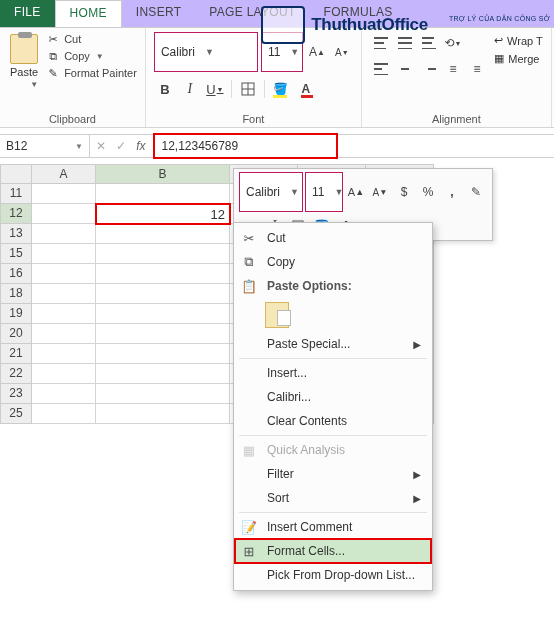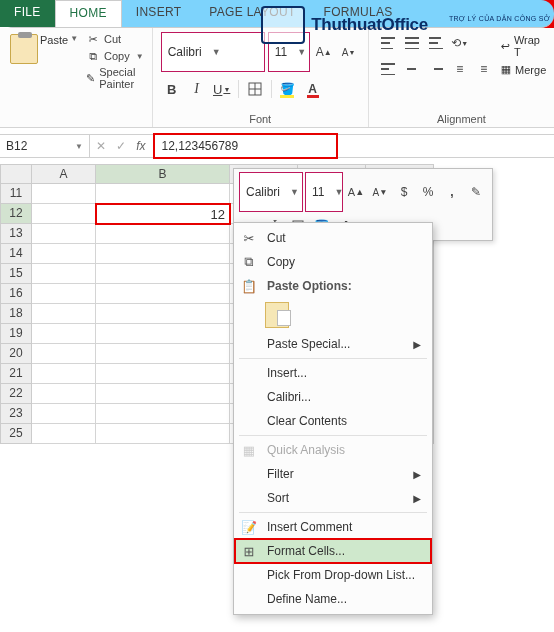--- a/index.html
+++ b/index.html
@@ -1,27 +1,27 @@
 <!DOCTYPE html>
 <html><head>
 <meta charset="utf-8">
 <style>
 * { margin: 0; padding: 0; box-sizing: border-box; font-family: "Segoe UI", Tahoma, sans-serif; }
 body { width: 554px; height: 632px; background: #fff; overflow: hidden; font-size: 12px; color: #333; position: relative; }
 
-.tabs { display: flex; height: 28px; background: #7dd3fc; border-bottom: 1px solid #ccc; border-radius: 13px; }
+.tabs { display: flex; height: 28px; background: #c4b5fd; border-bottom: 1px solid #ccc; }
 .tab { padding: 5px 14px; font-size: 12px; color: #444; cursor: pointer; letter-spacing: 0.3px; }
 .tab.file { background: #217346; color: #fff; }
 .tab.active { background: #fff; border: 1px solid #ccc; border-bottom: none; color: #217346; }
 
 .ribbon { display: flex; height: 100px; background: #fcfcfc; border-bottom: 1px solid #d4d4d4; }
 .group { border-right: 1px solid #e0e0e0; padding: 4px 8px 2px 8px; display: flex; flex-direction: column; justify-content: space-between; }
 .group-label { text-align: center; font-size: 11px; color: #555; margin-top: 2px; }
 .clip-body { display: flex; gap: 6px; }
-.paste-btn { display: flex; flex-direction: row; align-items: flex-start; gap: 2px; padding: 2px; }
+.paste-btn { display: flex; flex-direction: column; align-items: flex-end; gap: 2px; padding: 2px; }
 .paste-icon { width: 28px; height: 30px; background: #f8e6b8; border: 1px solid #c9a84b; border-radius: 2px; position: relative; }
 .paste-icon::before { content: ""; position: absolute; top: -3px; left: 7px; width: 14px; height: 6px; background: #999; border-radius: 2px; }
 .paste-txt { font-size: 11px; }
 .clip-right { display: flex; flex-direction: column; gap: 3px; font-size: 11px; color: #444; }
 .clip-right span { display: flex; align-items: center; gap: 4px; }
 .mini-icon { width: 14px; height: 14px; display: inline-flex; align-items: center; justify-content: center; }
 
 .font-body { display: flex; flex-direction: column; gap: 6px; }
 .font-row { display: flex; gap: 3px; align-items: center; }
 .combo { display: inline-flex; align-items: center; border: 1px solid #be185d; height: 40px; background: #fff; font-size: 12px; }
@@ -117,24 +117,25 @@
             <span class="mini-icon">✂</span>
             <span>Cut</span>
           </span>
         <span>
             <span class="mini-icon">⧉</span>
             <span>Copy</span>
             <span style="font-size:8px;color:#666;margin-left:2px">▼</span>
           </span>
         <span>
             <span class="mini-icon">✎</span>
-            <span>Special Painter</span>
+            <span>Format Painter</span>
           </span>
       </div>
     </div>
+    <div class="group-label">Clipboard</div>
   </div>
 
   <div class="group">
     <div class="font-body">
       <div class="font-row">
         <div class="combo" style="width:104px">
             <span>Calibri</span>
             <span class="arrow">▼</span>
           </div>
         <div class="combo" style="width:42px">
@@ -281,28 +282,20 @@
       </div>
       <div class="row">
         <div class="rh">13</div>
   <div class="cell colA"></div>
   <div class="cell colB"></div>
   <div class="cell colC"></div>
   <div class="cell colD"></div>
   <div class="cell colE"></div>
       </div>
       <div class="row">
-        <div class="rh">14</div>
-  <div class="cell colA"></div>
-  <div class="cell colB"></div>
-  <div class="cell colC"></div>
-  <div class="cell colD"></div>
-  <div class="cell colE"></div>
-      </div>
-      <div class="row">
         <div class="rh">15</div>
   <div class="cell colA"></div>
   <div class="cell colB"></div>
   <div class="cell colC"></div>
   <div class="cell colD"></div>
   <div class="cell colE"></div>
       </div>
       <div class="row">
         <div class="rh">16</div>
   <div class="cell colA"></div>
@@ -460,18 +453,14 @@
         <span>Insert Comment</span>
       </div>
     <div class="ctx-item hl">
         <span class="ic">⊞</span>
         <span>Format Cells...</span>
       </div>
     <div class="ctx-item">
         <span class="ic"></span>
         <span>Pick From Drop-down List...</span>
       </div>
-    <div class="ctx-item">
-        <span class="ic"></span>
-        <span>Define Name...</span>
-      </div>
   </div>
 </div>
 
 </body></html>

